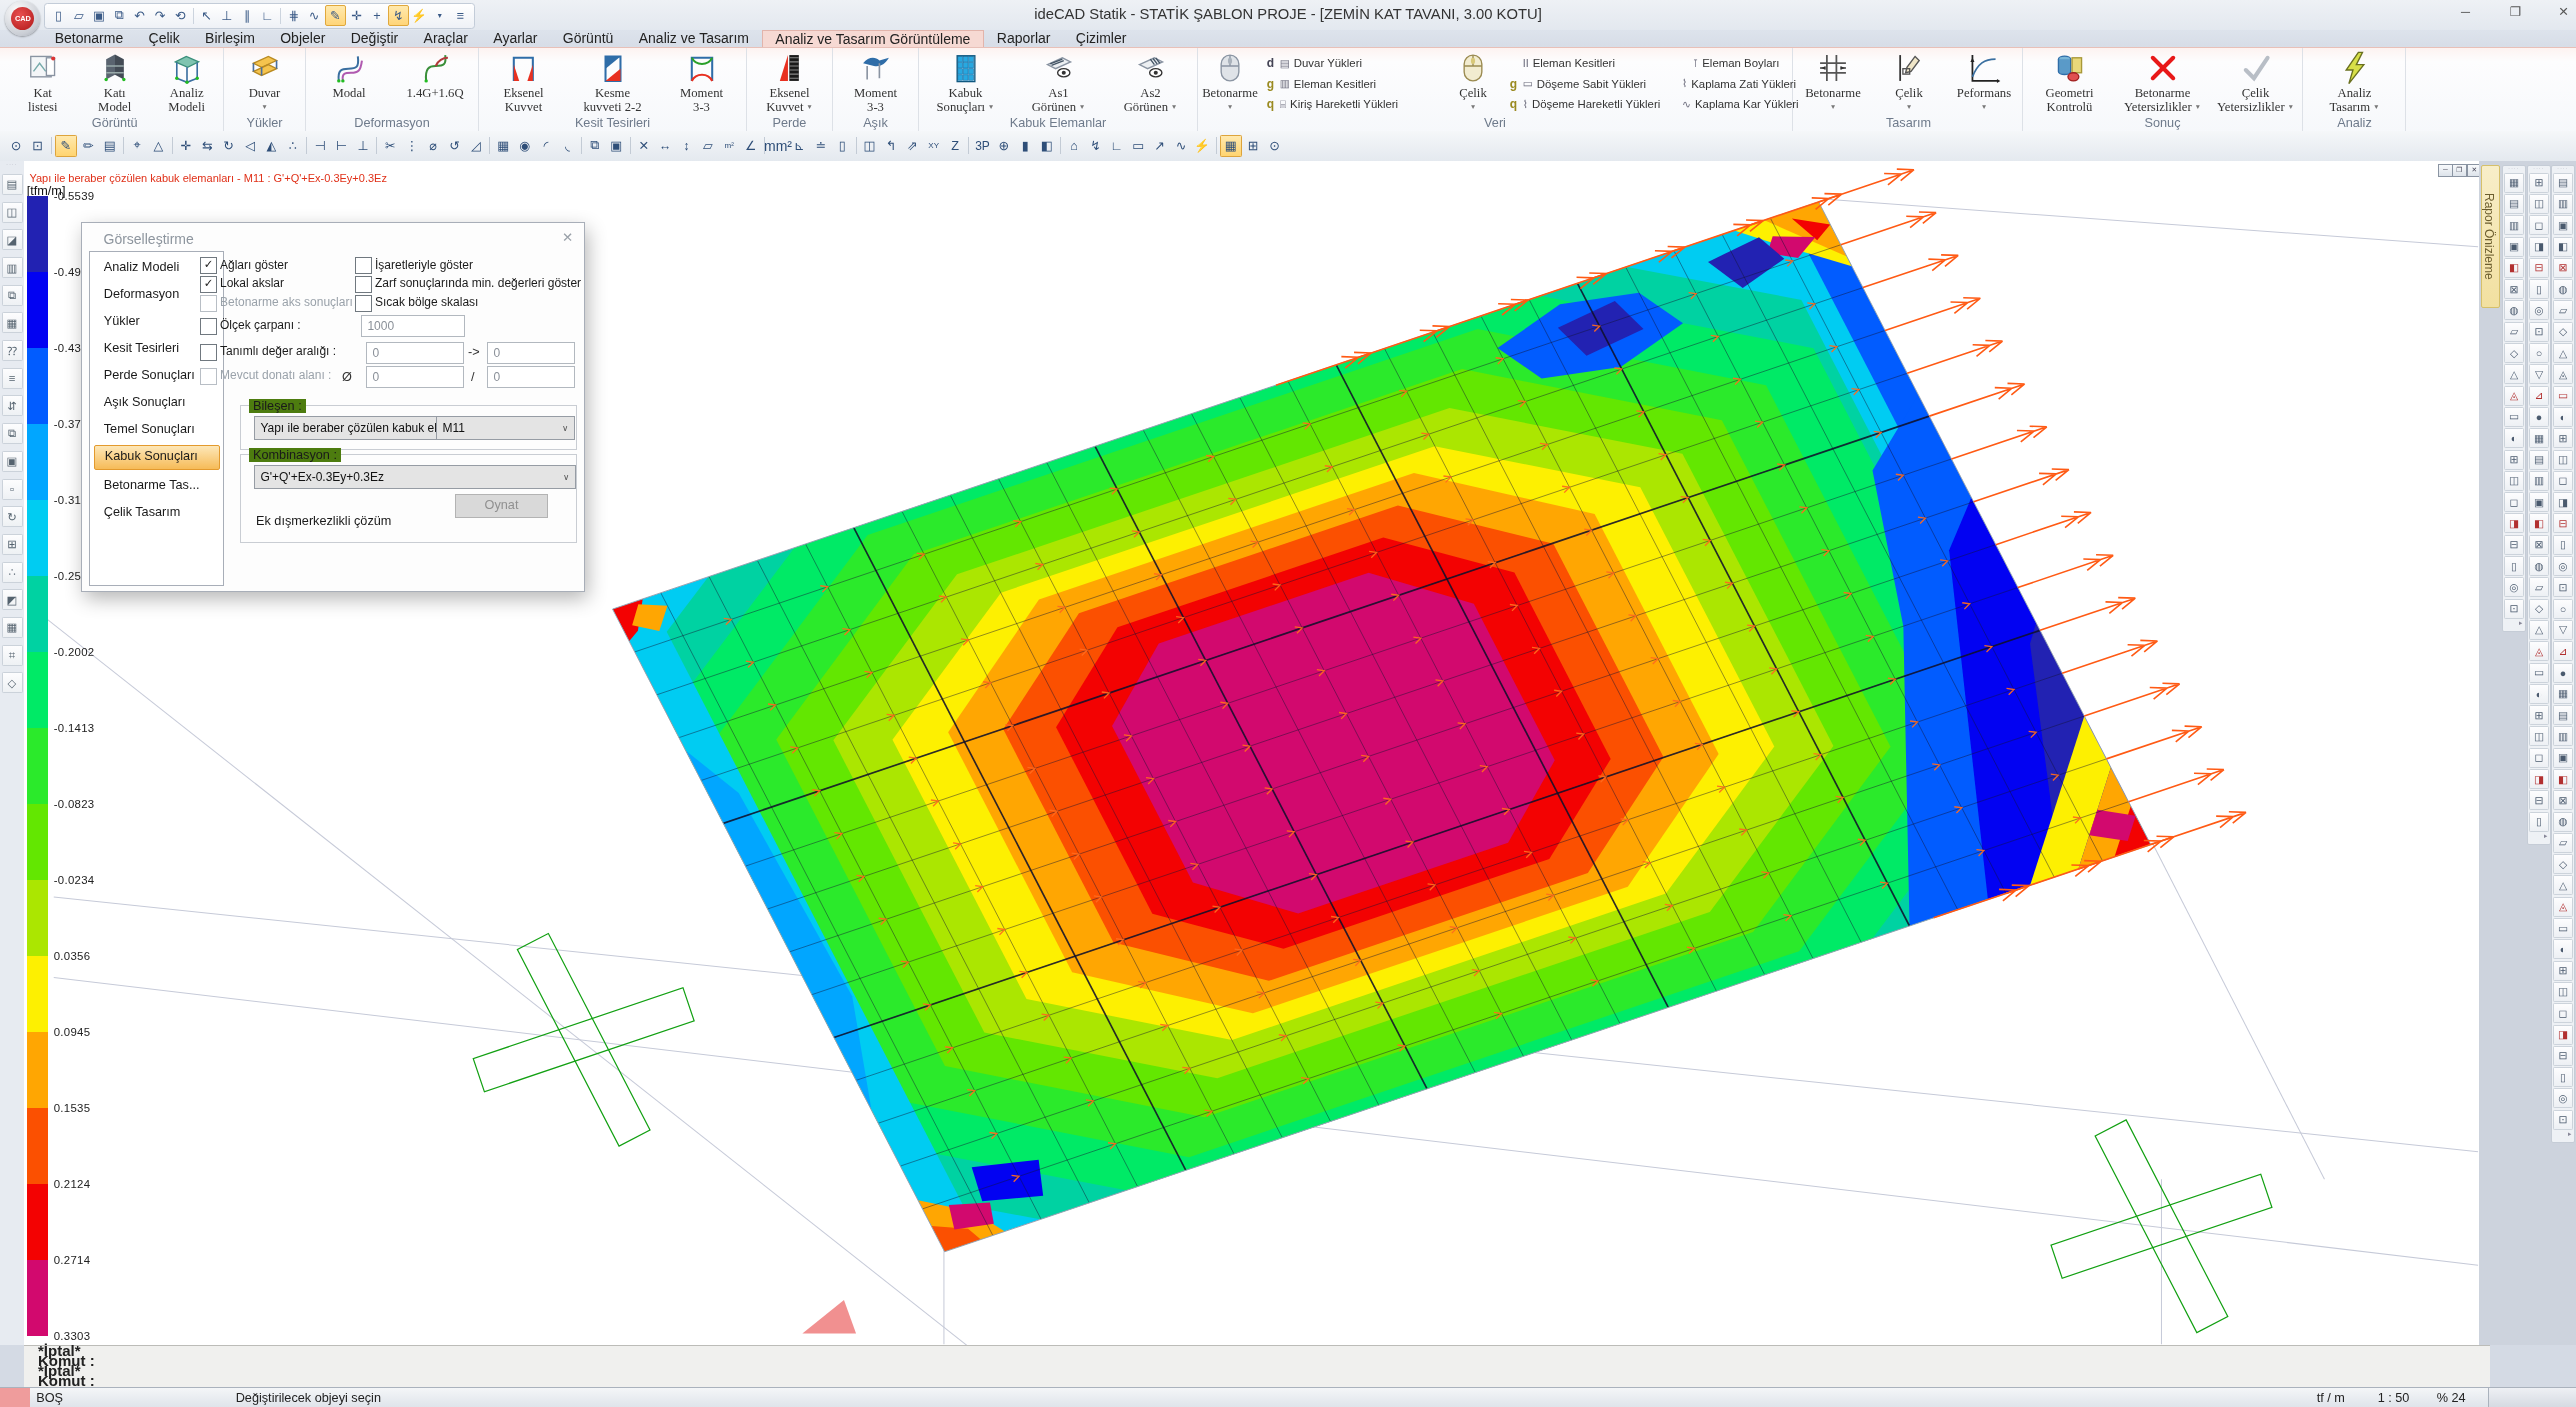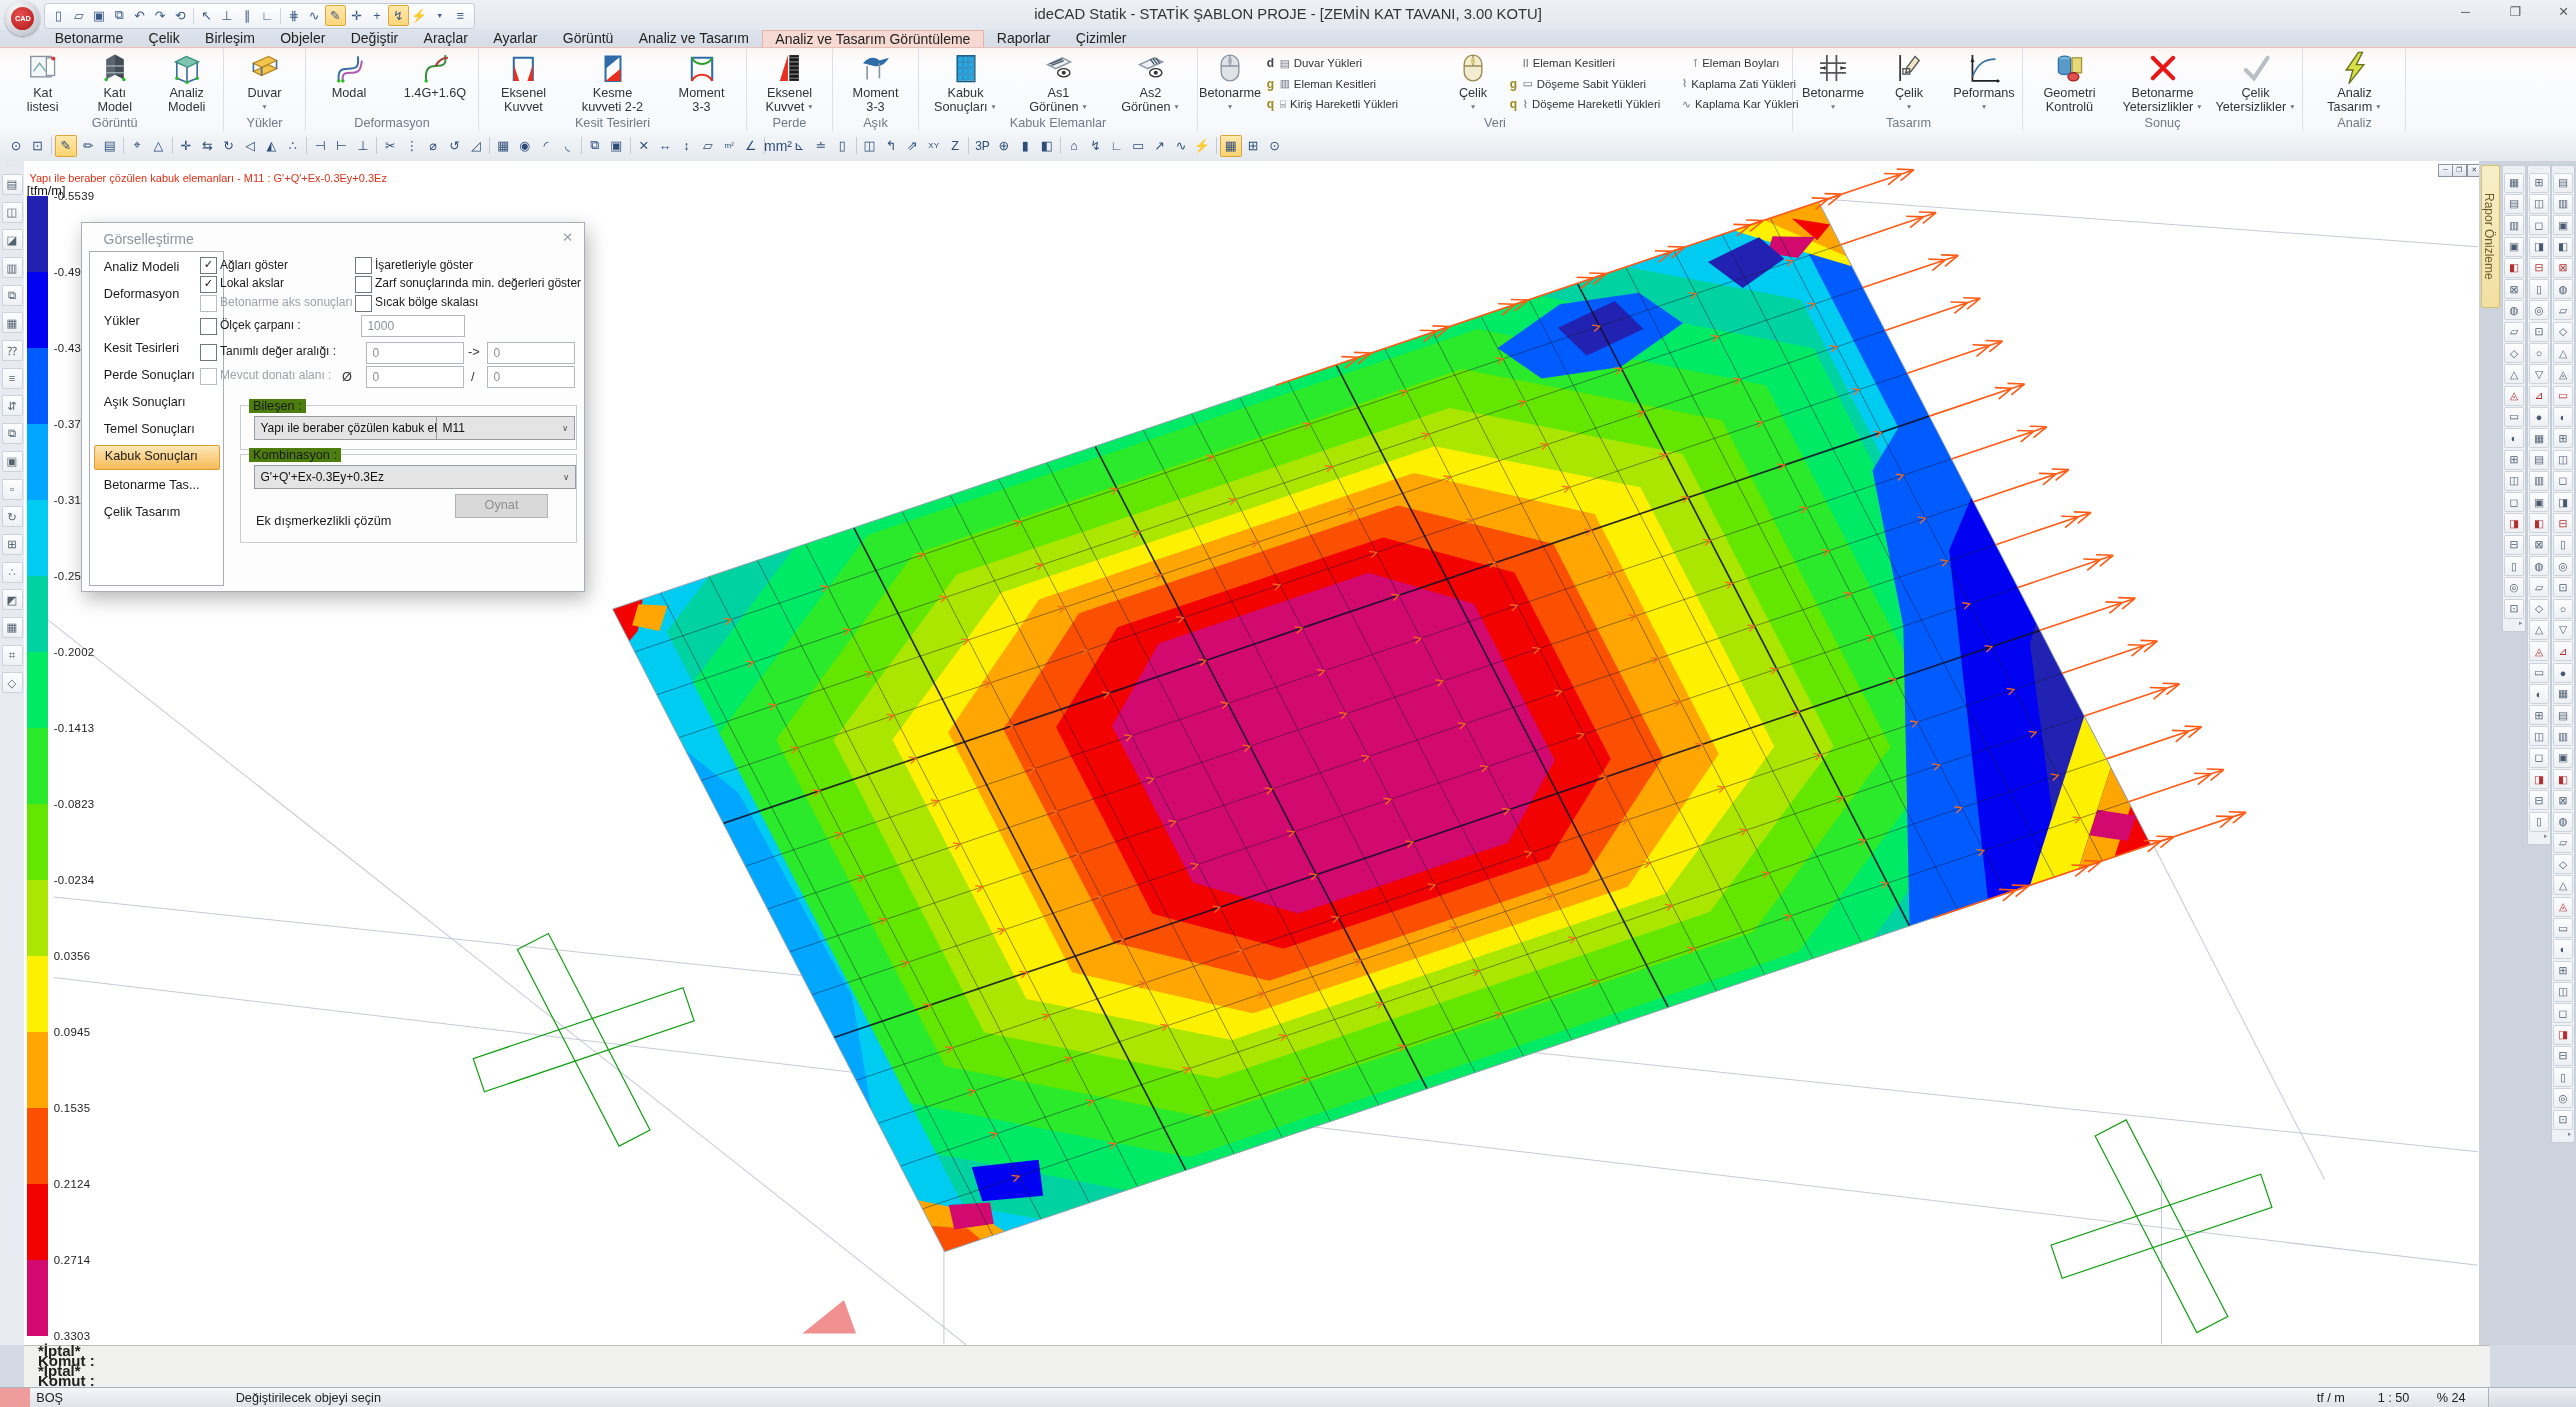--- a/index.html
+++ b/index.html
@@ -19,21 +19,21 @@
   #menu-items{position:absolute;left:42px;top:0;height:17.4px;display:flex;}
   .menu-item{padding:0 12.7px;font-size:14px;line-height:17.4px;color:#222;}
   .menu-item.active{background:#f6d9d3;border:0.7px solid #e2b4ab;border-bottom:none;line-height:16px;}
   #menubar-right{position:absolute;right:0;top:0;height:17.4px;}
   
   #ribbon{position:absolute;left:0;top:47px;width:2576px;height:85px;background:linear-gradient(180deg,#fdf3f1 0%,#fdfdfe 16%,#f6f8fb 100%);border-top:1.3px solid #e8c0b8;border-bottom:0.7px solid #c2cad4;}
   .rgroup{position:absolute;top:0;height:83px;border-right:0.7px solid #dde1e7;}
   .rgroup .glabel{position:absolute;left:0;bottom:1.3px;width:100%;text-align:center;font-size:12.7px;color:#6e7a8b;}
   .rbtn{position:absolute;top:2.7px;display:flex;flex-direction:column;align-items:center;font-size:12.7px;color:#333;text-align:center;}
   .rbtn .ric{width:35px;height:35px;display:flex;align-items:center;justify-content:center;}
-  .rbtn .l{line-height:14px;height:14px;white-space:nowrap;display:flex;align-items:center;justify-content:center;gap:2.7px;}
+  .rbtn .l{line-height:14px;height:14px;white-space:nowrap;display:flex;align-items:center;justify-content:center;gap:2.7px;font-family:Liberation Serif, serif;}
   .dd{font-size:6.7px;color:#777;}
   .vrow{position:absolute;height:20px;display:flex;align-items:center;font-size:11.4px;color:#333;gap:4px;white-space:nowrap;}
   .vrow .pfx{font-weight:bold;font-size:12px;width:10.7px;text-align:center;}
   .vrow .mi{font-size:10.7px;color:#667;}
   
   #drawbar{position:absolute;left:0;top:131px;width:2576px;height:29.5px;background:linear-gradient(#f5f7f9,#e4e9ef);border-bottom:0.7px solid #b9c1cc;display:flex;align-items:center;padding-left:5.4px;}
   .dicon{width:20px;height:20px;margin:0 0.7px;display:flex;align-items:center;justify-content:center;font-size:12.7px;color:#2e4e78;border-radius:1.3px;}
   .dicon.hl{background:linear-gradient(#ffe9ae,#ffd470);border:0.7px solid #dda43c;}
   .dsep{width:0.7px;height:17.4px;background:#c3cbd5;margin:0 2.7px;}
   

